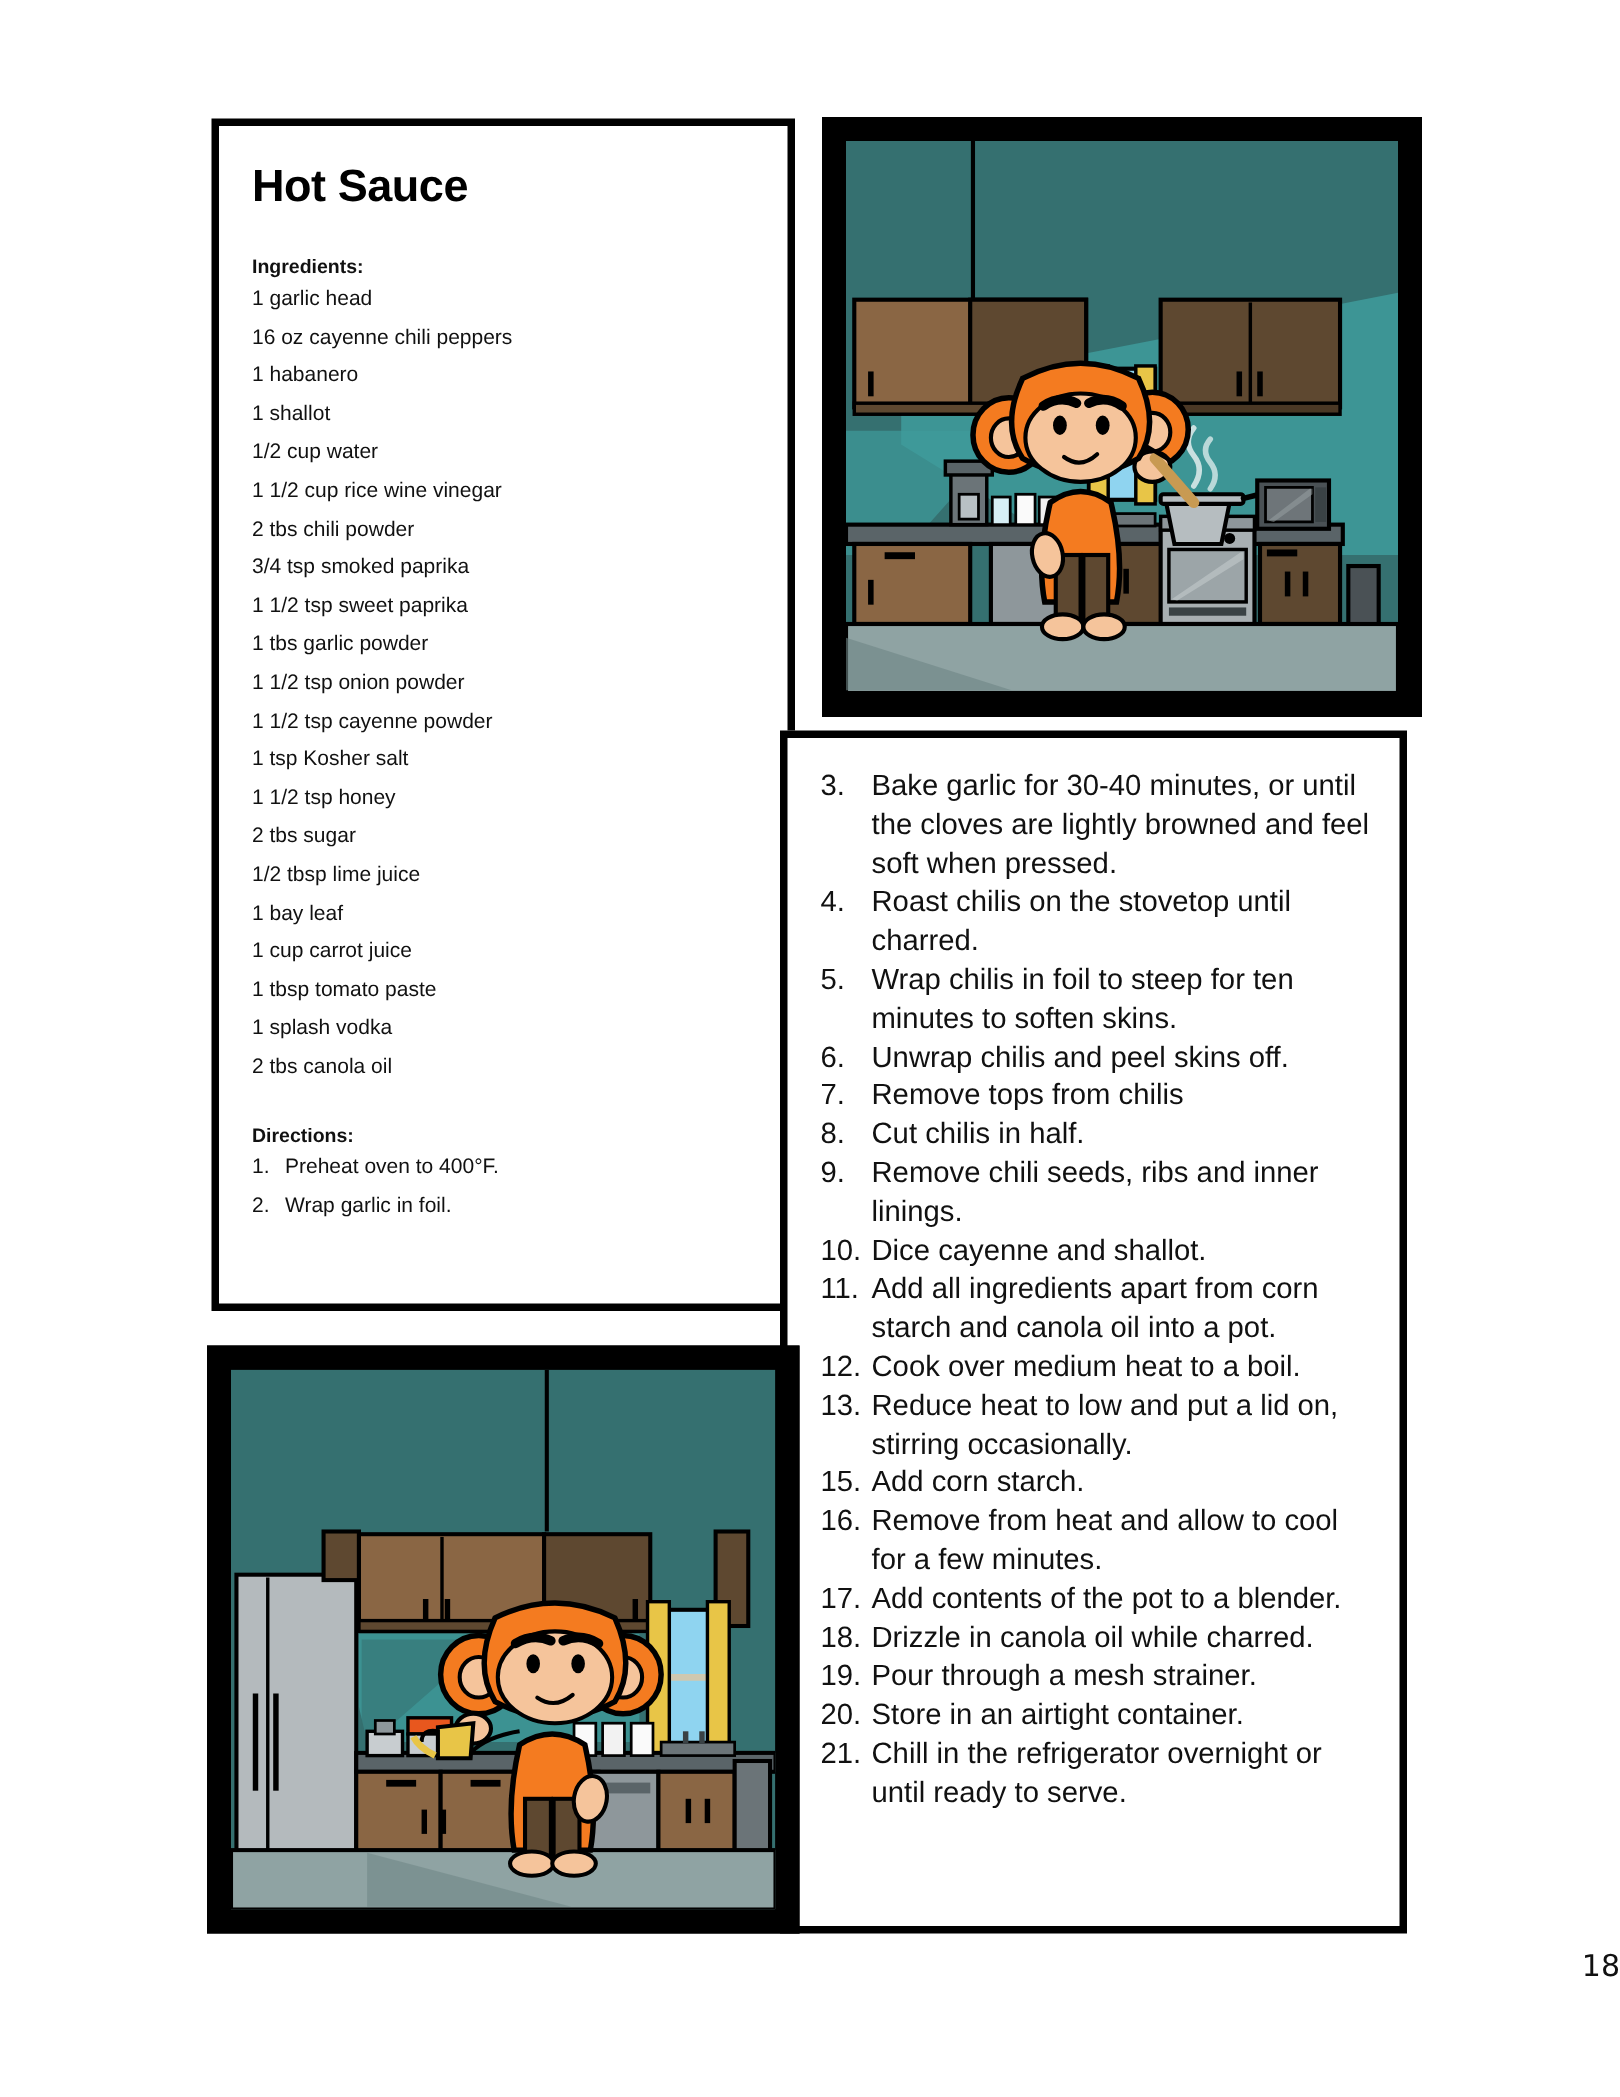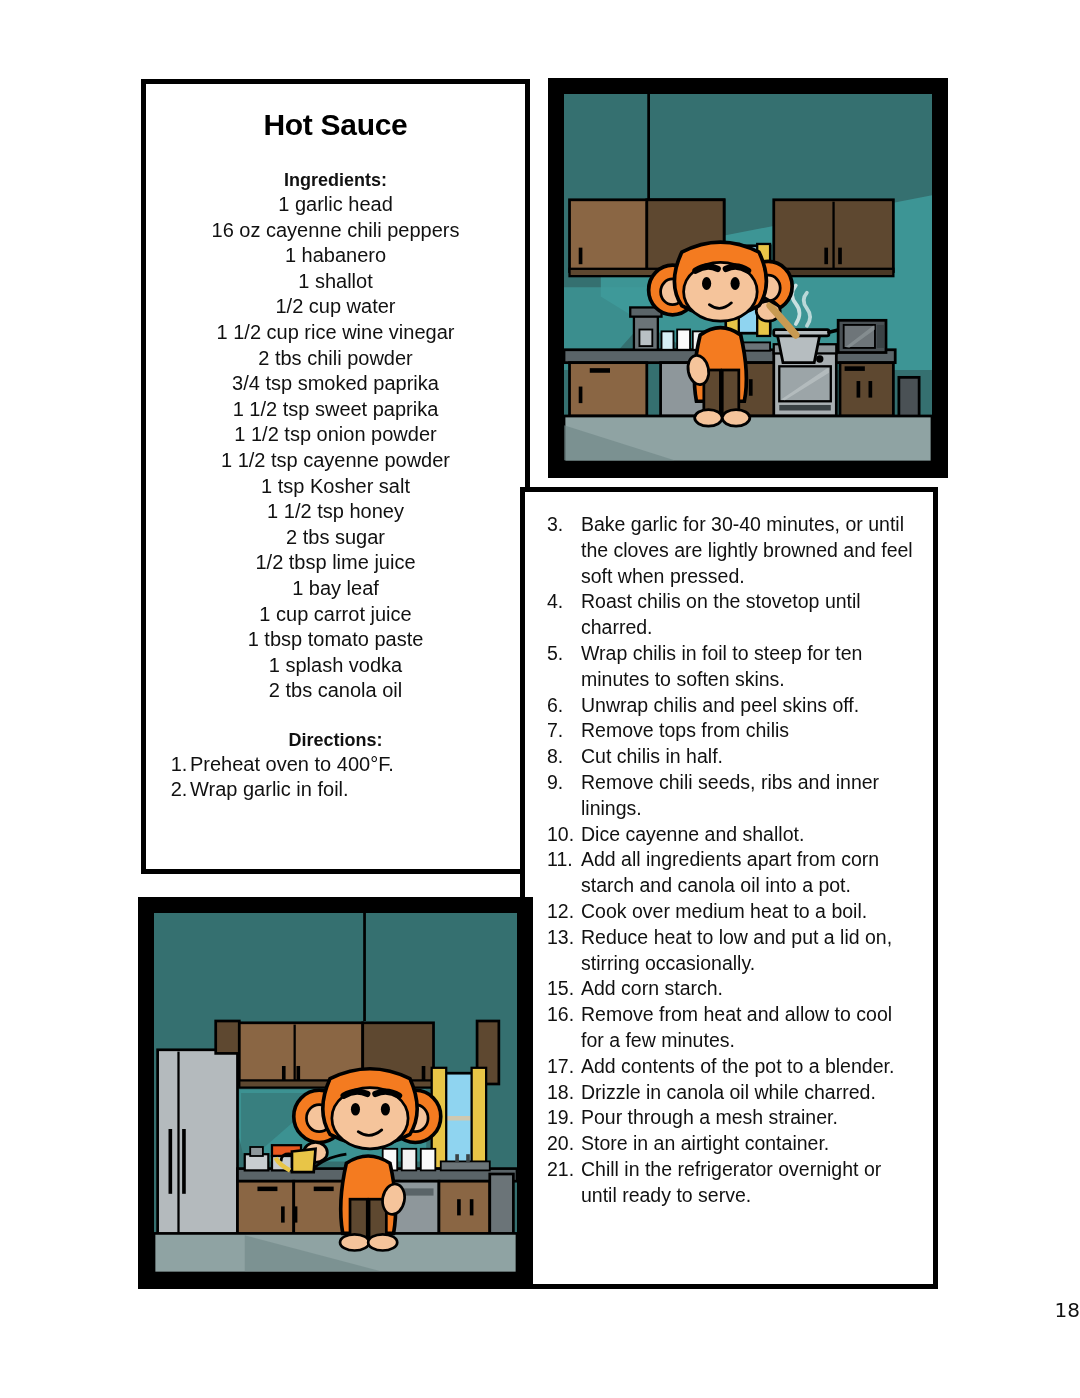--- a/index.html
+++ b/index.html
@@ -16,28 +16,28 @@
 
   .recipe-box { left:141px; top:79px; width:389px; height:795px; }
   .top-illus  { left:548px; top:78px; width:400px; height:400px; }
   .steps-box  { left:520px; top:487px; width:418px; height:802px; }
   .bot-illus  { left:138px; top:897px; width:395px; height:392px; }
 
   .top-illus, .bot-illus { padding:8px; background:#000; border:5px solid #000; }
   .illus-inner { width:100%; height:100%; position:relative; overflow:hidden; border:3px solid #000; }
 
   
-  .recipe-inner { padding:24px 22px 10px 22px;text-align:center; }
+  .recipe-inner { padding:24px 22px 10px 22px; }
   .recipe-title {
     font-size:30px; font-weight:bold; letter-spacing:-0.3px;
     color:#000; margin-bottom:28px;
   }
-  .sec-head { font-size:18px; font-weight:bold; color:#111; margin-bottom:1px; }
+  .sec-head { font-size:13px; font-weight:bold; color:#111; margin-bottom:1px; }
   .ing-line, .dir-line {
-    font-size:20px; line-height:25.6px; color:#111; white-space:nowrap;
+    font-size:14px; line-height:25.6px; color:#111; white-space:nowrap;
   }
   .dir-block { margin-top:26px; }
   .dir-line { display:flex; }
   .dir-num { width:22px; flex:0 0 22px; }
 
   
   .steps-inner { padding:20px 14px 10px 22px; }
   .step {
     display:flex; font-size:19.5px; line-height:25.8px; color:#111;
     margin-bottom:0px;
@@ -65,20 +65,21 @@
       <div id="ing-list">
           <div class="ing-line">1 garlic head</div>
           <div class="ing-line">16 oz cayenne chili peppers</div>
           <div class="ing-line">1 habanero</div>
           <div class="ing-line">1 shallot</div>
           <div class="ing-line">1/2 cup water</div>
           <div class="ing-line">1 1/2 cup rice wine vinegar</div>
           <div class="ing-line">2 tbs chili powder</div>
           <div class="ing-line">3/4 tsp smoked paprika</div>
           <div class="ing-line">1 1/2 tsp sweet paprika</div>
+          <div class="ing-line">1 tbs garlic powder</div>
           <div class="ing-line">1 1/2 tsp onion powder</div>
           <div class="ing-line">1 1/2 tsp cayenne powder</div>
           <div class="ing-line">1 tsp Kosher salt</div>
           <div class="ing-line">1 1/2 tsp honey</div>
           <div class="ing-line">2 tbs sugar</div>
           <div class="ing-line">1/2 tbsp lime juice</div>
           <div class="ing-line">1 bay leaf</div>
           <div class="ing-line">1 cup carrot juice</div>
           <div class="ing-line">1 tbsp tomato paste</div>
           <div class="ing-line">1 splash vodka</div>

